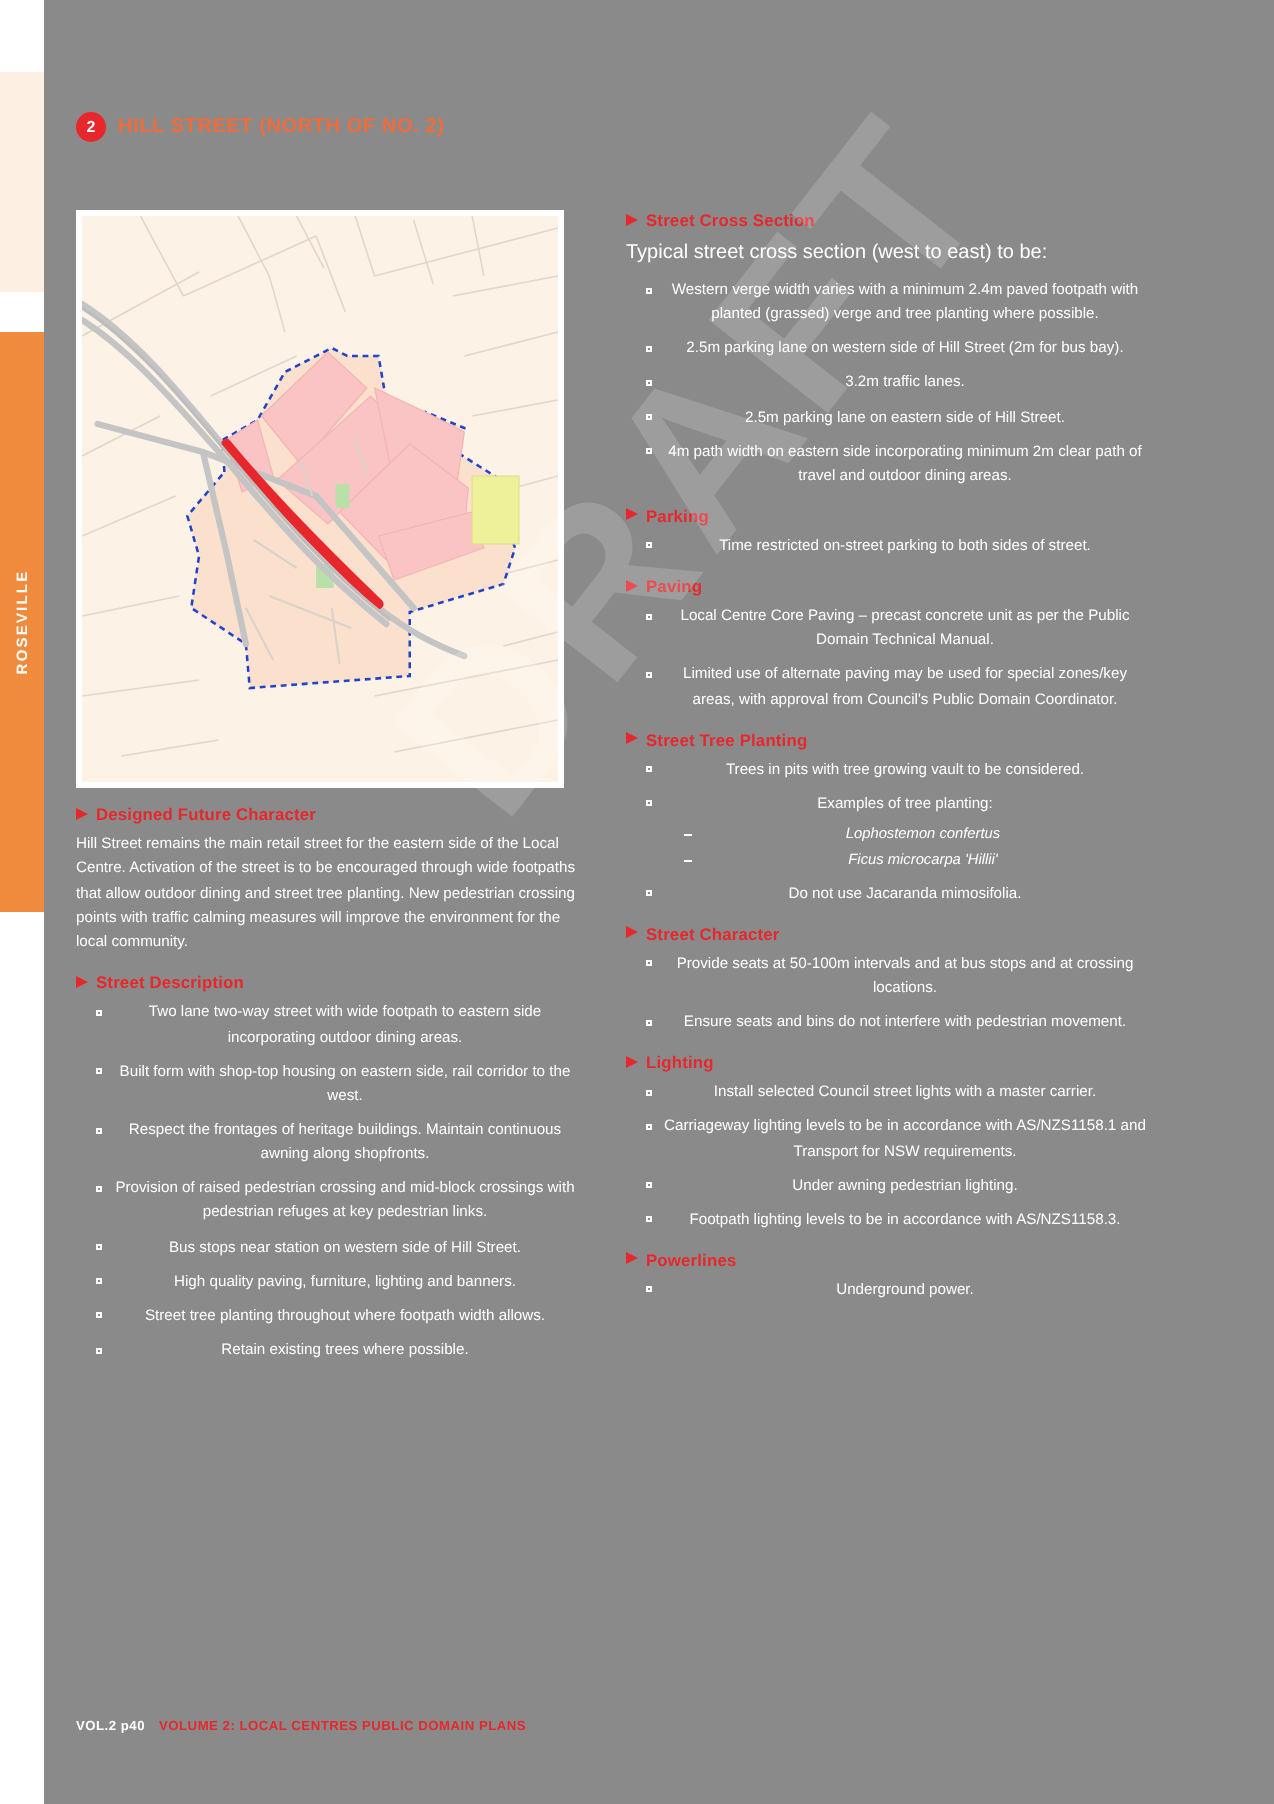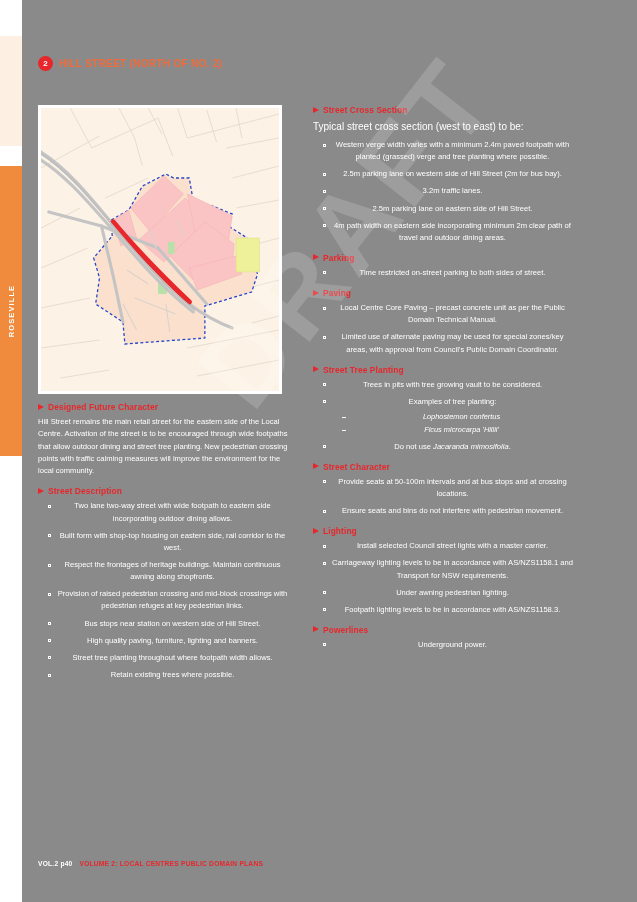--- a/index.html
+++ b/index.html
@@ -203,21 +203,21 @@
   }
   ul.sub-bullets > li::before {
     content: "";
     position: absolute;
     left: 0;
     top: 6px;
     width: 4px;
     height: 0.8px;
     background: #ffffff;
   }
-  .it { font-style: italic; }
+  .it { }
 
   
   .watermark {
     position: absolute;
     left: 150px;
     top: 330px;
     font-size: 110px;
     font-weight: bold;
     color: rgba(255,255,255,0.17);
     transform: rotate(-52deg);
@@ -317,21 +317,21 @@
         <span class="tri"></span>
         <span>Designed Future Character</span>
       </div>
       <p class="body-para">Hill Street remains the main retail street for the eastern side of the Local Centre. Activation of the street is to be encouraged through wide footpaths that allow outdoor dining and street tree planting. New pedestrian crossing points with traffic calming measures will improve the environment for the local community.</p>
 
       <div class="sec-head">
         <span class="tri"></span>
         <span>Street Description</span>
       </div>
       <ul class="bullets">
-        <li>Two lane two-way street with wide footpath to eastern side incorporating outdoor dining allows.</li>
+        <li>Two lane two-way street with wide footpath to eastern side incorporating outdoor dining areas.</li>
         <li>Built form with shop-top housing on eastern side, rail corridor to the west.</li>
         <li>Respect the frontages of heritage buildings. Maintain continuous awning along shopfronts.</li>
         <li>Provision of raised pedestrian crossing and mid-block crossings with pedestrian refuges at key pedestrian links.</li>
         <li>Bus stops near station on western side of Hill Street.</li>
         <li>High quality paving, furniture, lighting and banners.</li>
         <li>Street tree planting throughout where footpath width allows.</li>
         <li>Retain existing trees where possible.</li>
       </ul>
     </div>
 

